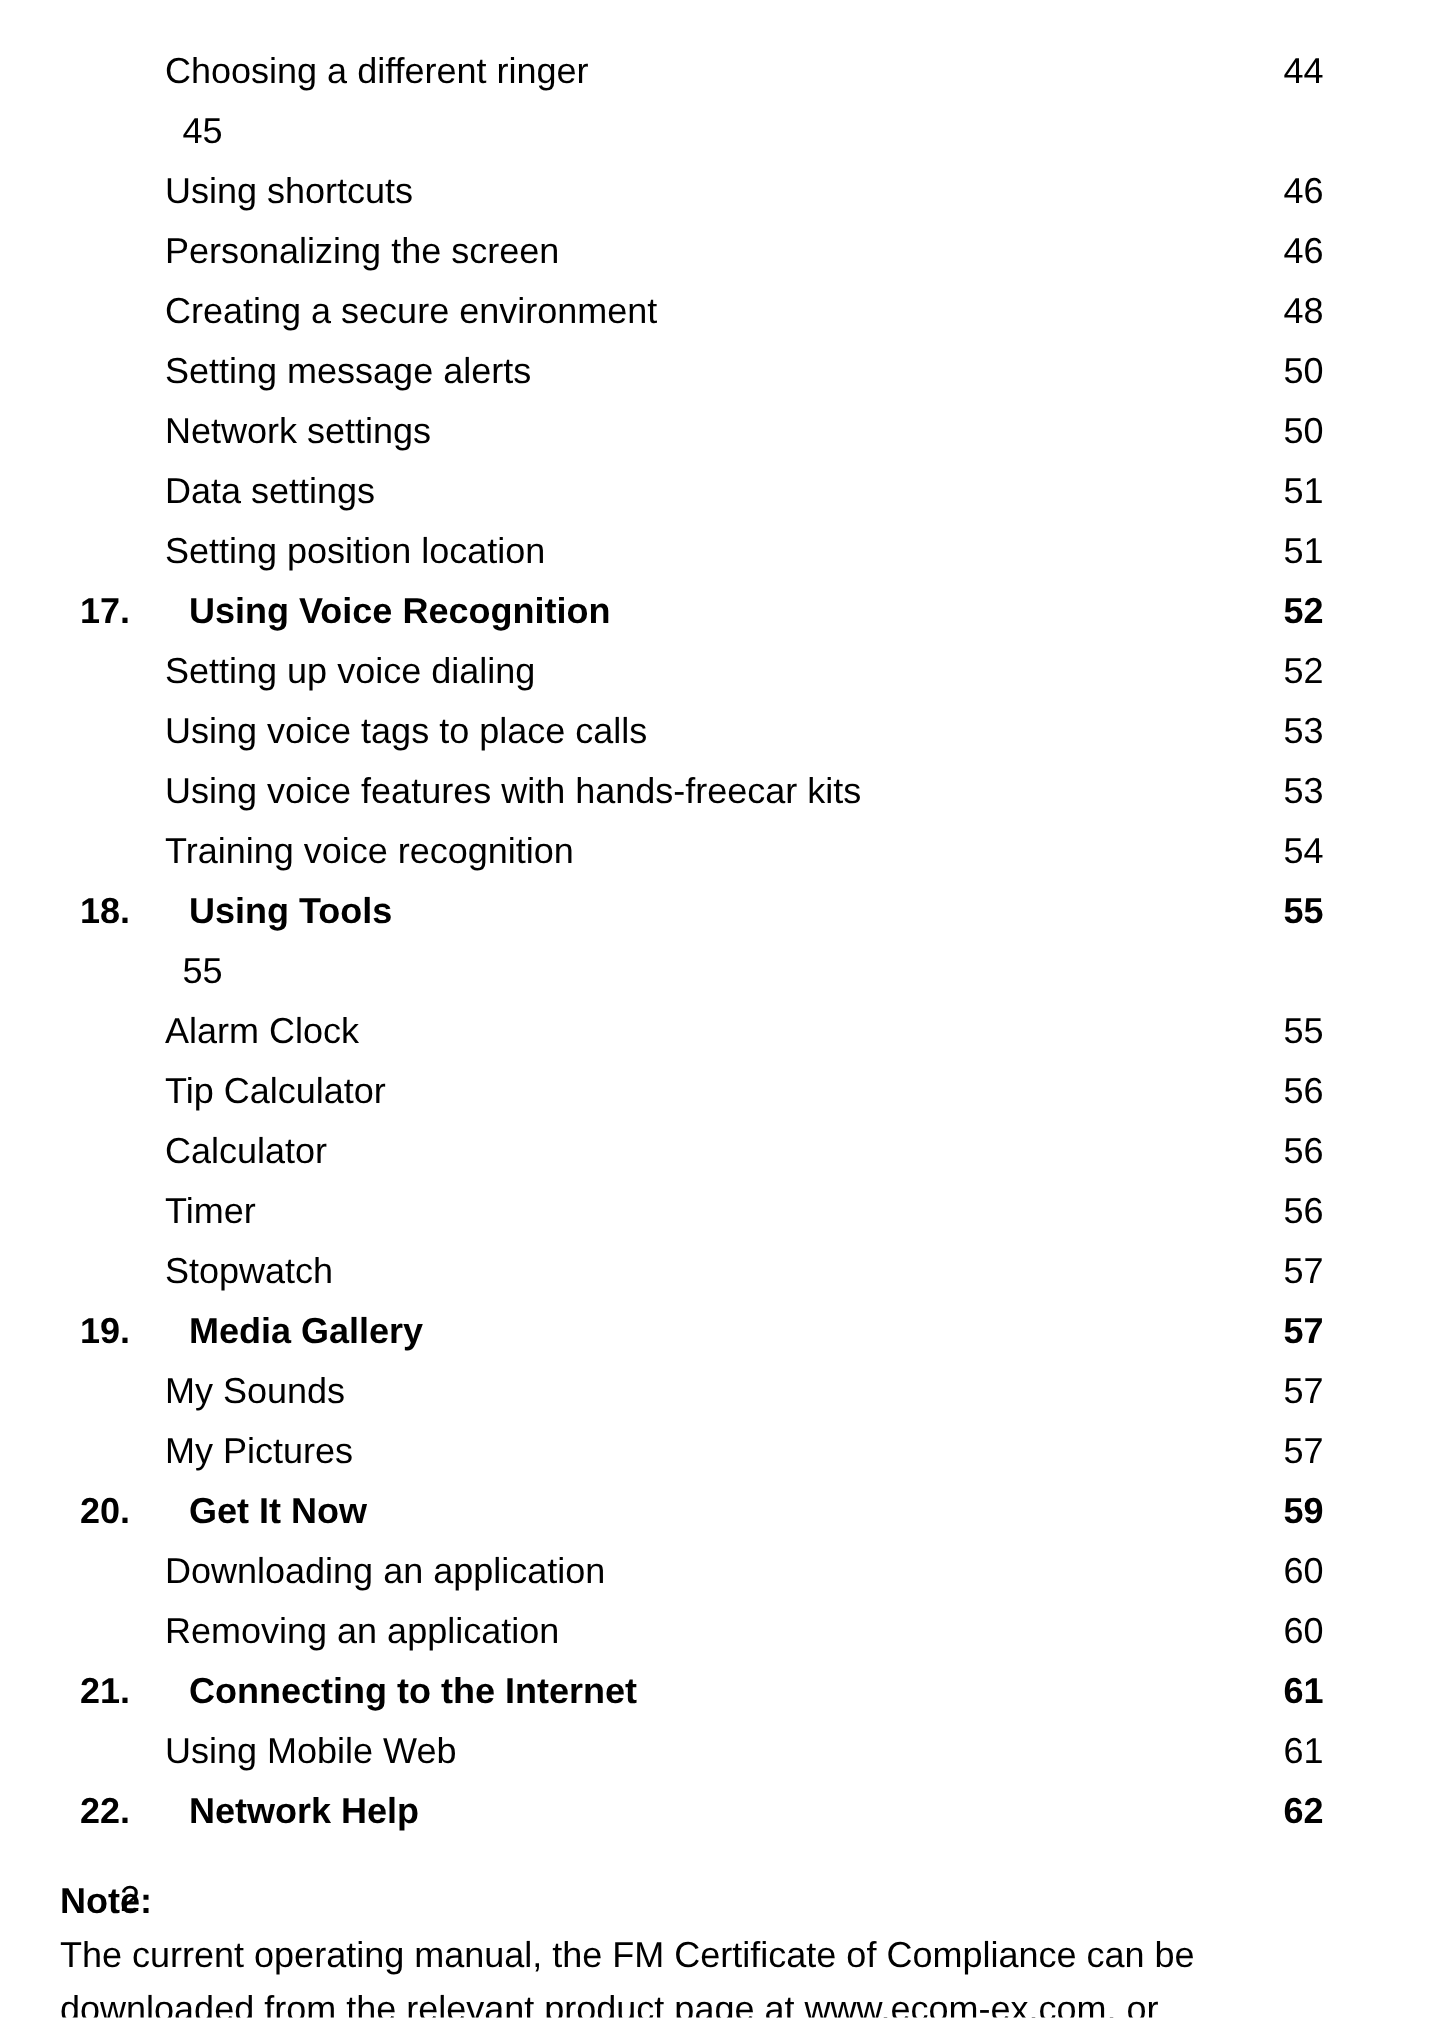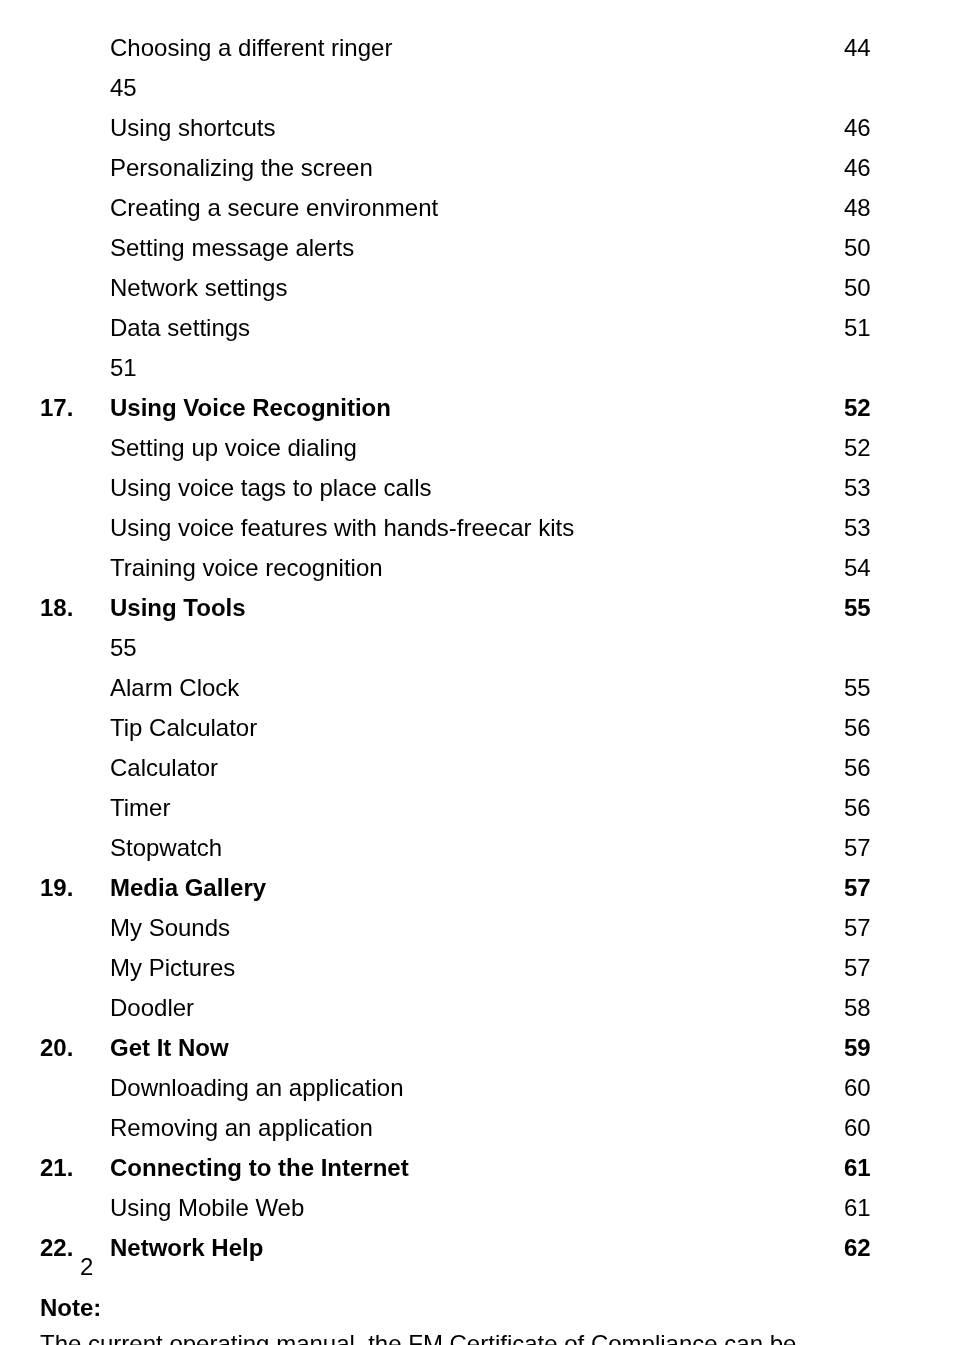--- a/index.html
+++ b/index.html
@@ -21,37 +21,38 @@
       width: 100%;
     }
     .toc-row {
       display: flex;
       width: 100%;
       margin-bottom: 4px;
     }
     .toc-num {
       width: 70px;
       flex-shrink: 0;
-      text-align: left;
+      text-align: center;
       padding-right: 10px;
       font-weight: bold;
     }
     .toc-row.sub .toc-num {
       font-weight: normal;
     }
     .toc-title {
       flex: 1;
     }
     .toc-row.chapter .toc-title {
       font-weight: bold;
+      margin-left: 16px;
     }
     .toc-page {
       width: 50px;
       flex-shrink: 0;
-      text-align: left;
+      text-align: center;
     }
     .toc-row.chapter .toc-page {
       font-weight: bold;
     }
     .note-section {
       margin-top: 24px;
     }
     .note-label {
       font-weight: bold;
     }
@@ -108,20 +109,21 @@
         <div class="toc-title">Network settings</div>
         <div class="toc-page">50</div>
       </div>
       <div class="toc-row sub">
         <div class="toc-num"></div>
         <div class="toc-title">Data settings</div>
         <div class="toc-page">51</div>
       </div>
       <div class="toc-row sub">
         <div class="toc-num"></div>
+        <div class="toc-title">Setting position location</div>
         <div class="toc-page">51</div>
       </div>
       <div class="toc-row chapter">
         <div class="toc-num">17.</div>
         <div class="toc-title">Using Voice Recognition</div>
         <div class="toc-page">52</div>
       </div>
       <div class="toc-row sub">
         <div class="toc-num"></div>
         <div class="toc-title">Setting up voice dialing</div>
@@ -183,25 +185,20 @@
       </div>
       <div class="toc-row sub">
         <div class="toc-num"></div>
         <div class="toc-title">My Sounds</div>
         <div class="toc-page">57</div>
       </div>
       <div class="toc-row sub">
         <div class="toc-num"></div>
         <div class="toc-title">My Pictures</div>
         <div class="toc-page">57</div>
-      </div>
-      <div class="toc-row sub">
-        <div class="toc-num"></div>
-        <div class="toc-title">Doodler</div>
-        <div class="toc-page">58</div>
       </div>
       <div class="toc-row chapter">
         <div class="toc-num">20.</div>
         <div class="toc-title">Get It Now</div>
         <div class="toc-page">59</div>
       </div>
       <div class="toc-row sub">
         <div class="toc-num"></div>
         <div class="toc-title">Downloading an application</div>
         <div class="toc-page">60</div>

